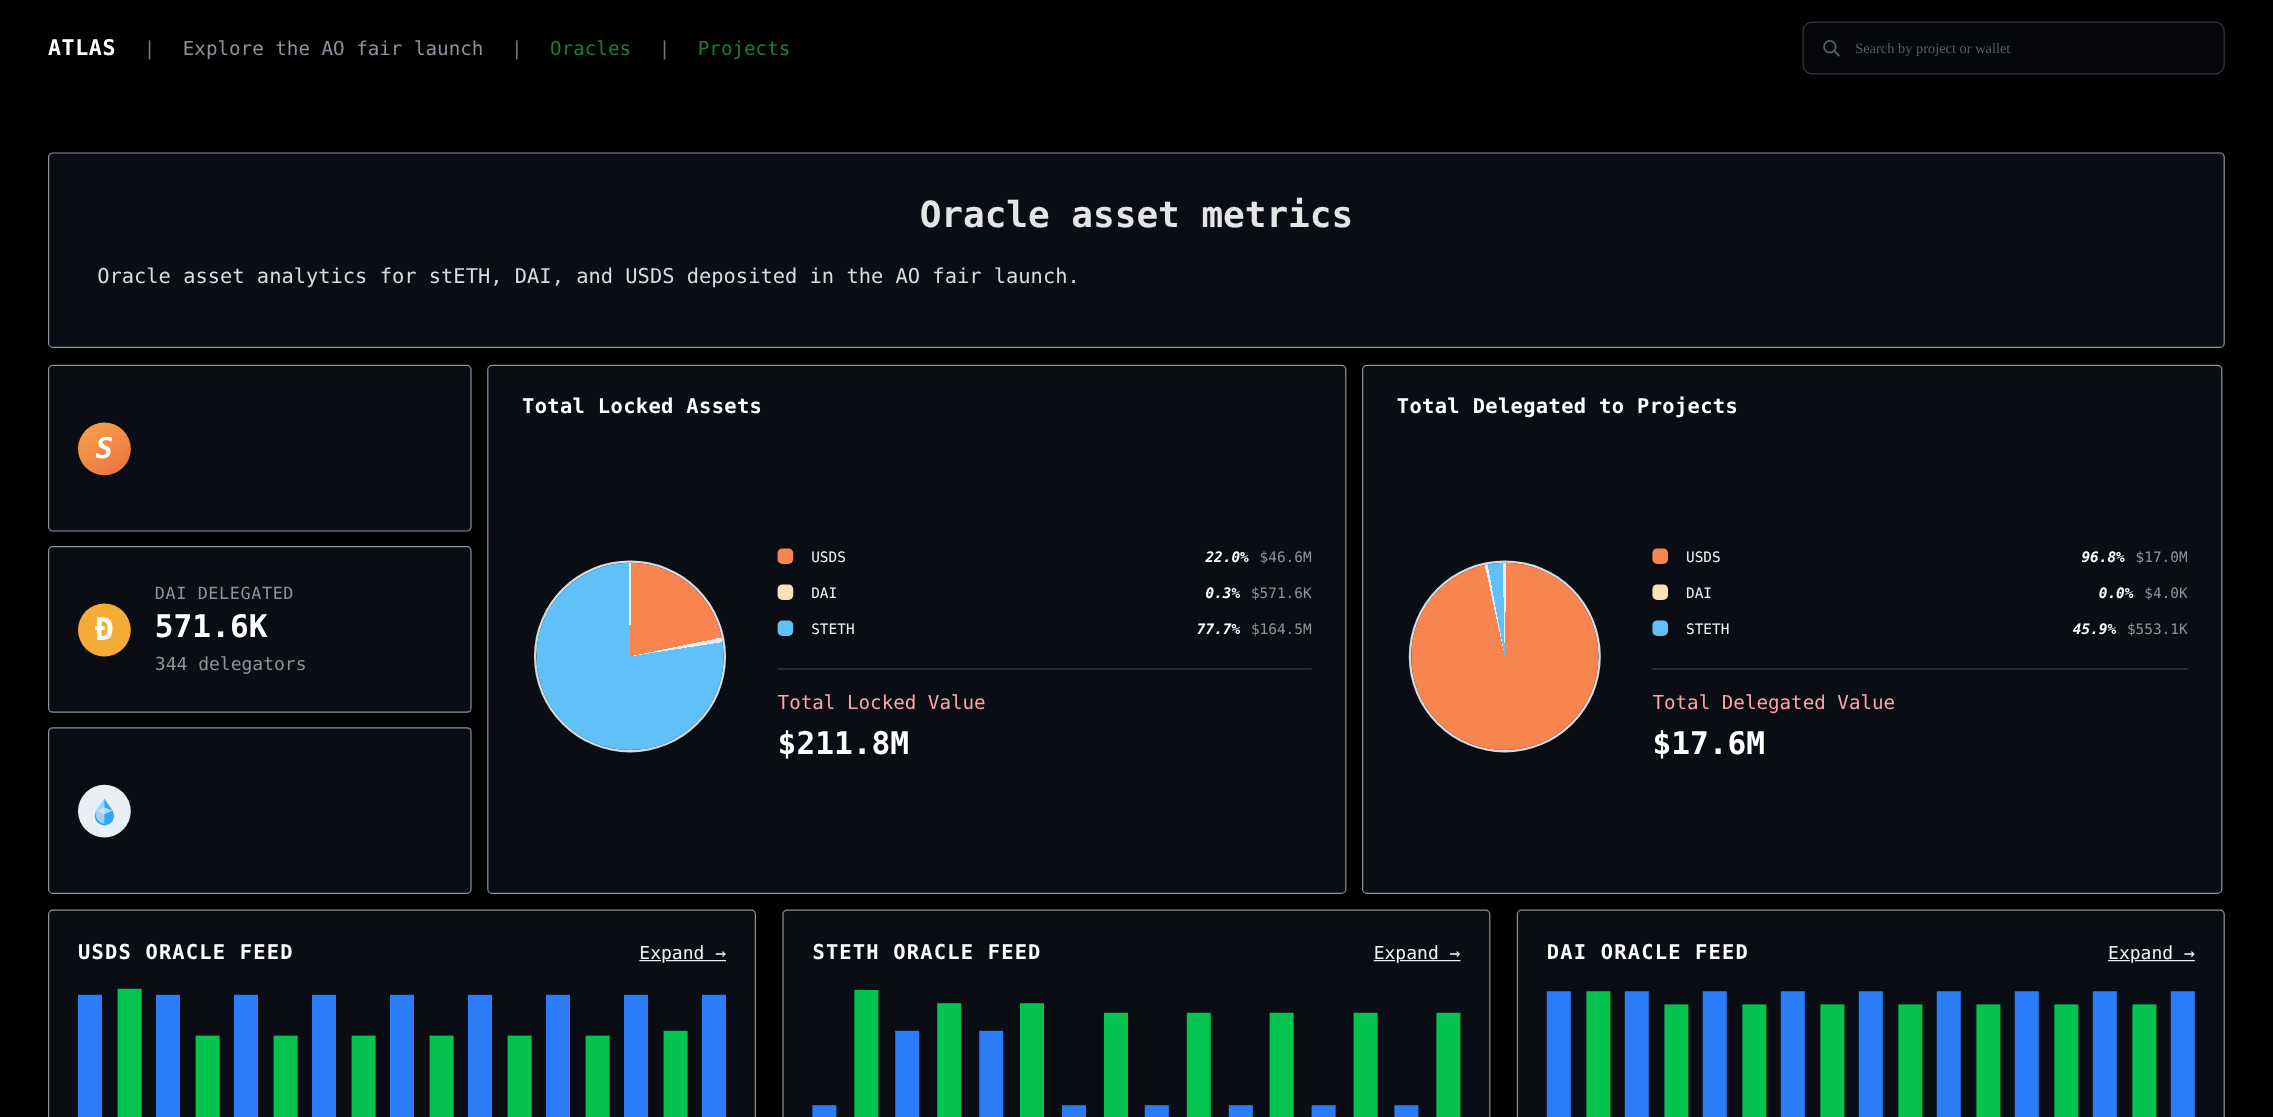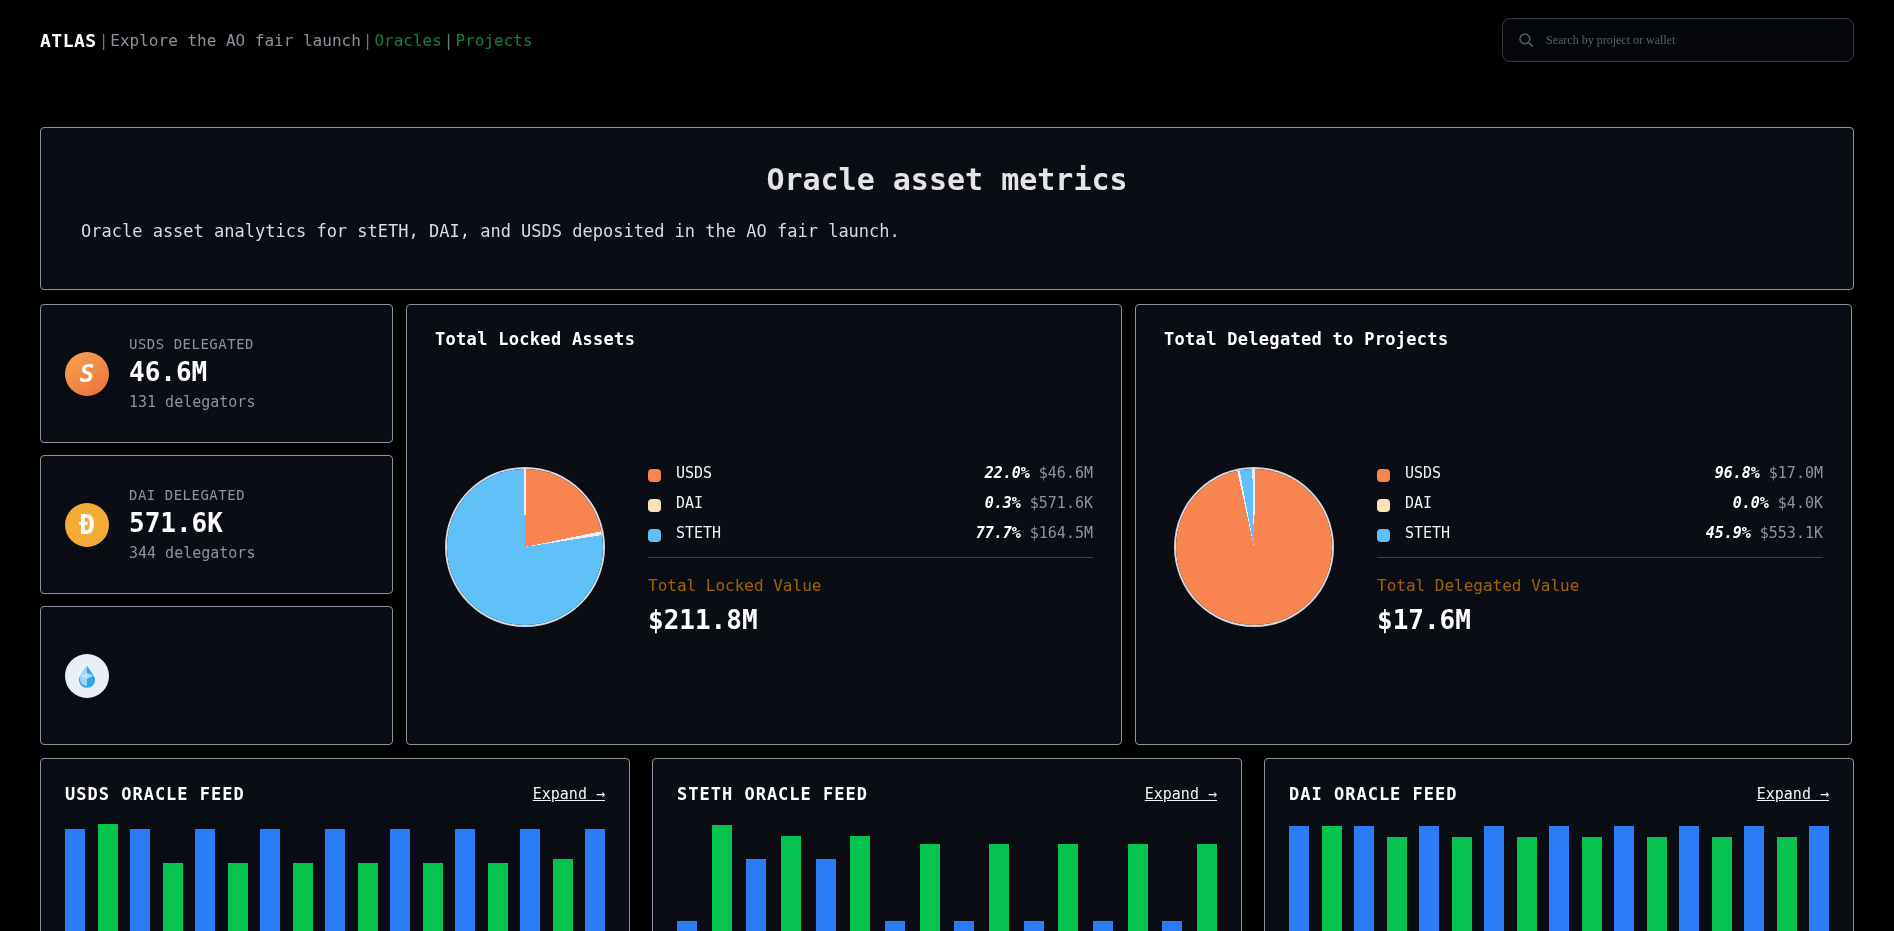--- a/index.html
+++ b/index.html
@@ -5,21 +5,21 @@
   * { margin:0; padding:0; box-sizing:border-box; }
   html,body { width:1894px; height:931px; overflow:hidden; }
   body {
     background:#000;
     color:#e6edf3;
     font-family:"DejaVu Sans Mono", monospace;
   }
 
   
   .nav { height:80px; padding:0 40px; display:flex; align-items:center; justify-content:space-between; }
-  .nav-left { display:flex; align-items:center; gap:2px; font-size:16px; white-space:nowrap; }
+  .nav-left { display:flex; align-items:center; gap:23px; font-size:16px; white-space:nowrap; }
   .brand { font-size:18px; font-weight:bold; color:#ffffff; letter-spacing:.5px; }
   .nav-sep { color:#6e7681; }
   .nav-dim { color:#8b949e; }
   .nav-link { color:#15803d; cursor:pointer; }
   .search-box { width:352px; height:44px; border:1px solid #323a44; border-radius:8px;
     display:flex; align-items:center; gap:11px; padding:0 14px; background:#05070a; }
   .search-box svg { flex:0 0 auto; }
   .search-box input { background:transparent; border:none; outline:none; width:100%;
     font-family:Liberation Serif, serif; font-size:12px; color:#a3a3a3; }
   .search-box input::placeholder { color:#57606a; }
@@ -46,27 +46,27 @@
   .stat-note { font-size:15px; color:#aab3bc; }
   .stat-sub { font-size:15px; color:#8b949e; }
 
   
   .pie-card { padding:24px 28px; }
   .pie-title { font-size:17px; font-weight:bold; color:#ffffff; letter-spacing:.3px; }
   .pie-body { display:flex; align-items:flex-start; margin-top:108px; }
   .pie { width:156px; height:156px; border-radius:50%; margin-left:12px; margin-top:12px;
          box-shadow:0 0 0 2px #d4dbe2; flex:0 0 auto; }
   .legend { flex:1; margin-left:45px; }
-  .legend-row { display:flex; align-items:flex-end; height:25px; margin-bottom:5px; font-size:15px; }
+  .legend-row { display:flex; align-items:flex-start; height:25px; margin-bottom:5px; font-size:12px; }
   .swatch { width:13px; height:13px; border-radius:4px; margin-right:15px; flex:0 0 auto; }
   .legend-label { flex:1; color:#f0f3f6; }
   .legend-pct { font-weight:bold; color:#ffffff;font-style:italic; }
   .legend-val { color:#8b949e; margin-left:9px; }
   .legend-div { border-top:1px solid #39414c; margin:15px 0 18px; }
-  .total-label { font-size:16px; color:#a16207; }
+  .total-label { font-size:16px; color:#fca5a5; }
   .total-value { font-size:26px; font-weight:bold; color:#ffffff; margin-top:10px; }
 
   
   .row2 { margin:13px 40px 0; display:grid; grid-template-columns:1fr 1fr 1fr; column-gap:22px; }
   .feed-card { height:240px; padding:22px 24px; }
   .feed-head { display:flex; justify-content:space-between; align-items:center; height:26px; }
   .feed-title { font-size:17px; font-weight:bold; letter-spacing:1px; color:#ffffff; }
   .expand-link { font-size:15px; color:#f0f3f6; text-decoration:underline; cursor:pointer; white-space:nowrap; }
   .bars { display:flex; justify-content:space-between; align-items:flex-end; height:108px; margin-top:17px; }
   .bar { width:20px; flex:0 0 auto; }
@@ -101,27 +101,20 @@
 </div>
 
 <div class="row1">
 
   <div class="stat-col">
 
     <div class="card stat-card">
       <div class="coin coin-usds">
         <span>S</span>
       </div>
-      <div>
-        <div class="stat-label">USDS DELEGATED</div>
-        <div class="stat-value-row">
-          <span class="stat-value">46.6M</span>
-        </div>
-        <div class="stat-sub">131 delegators</div>
-      </div>
     </div>
 
     <div class="card stat-card">
       <div class="coin coin-dai">
         <span>Đ</span>
       </div>
       <div>
         <div class="stat-label">DAI DELEGATED</div>
         <div class="stat-value-row">
           <span class="stat-value">571.6K</span>

